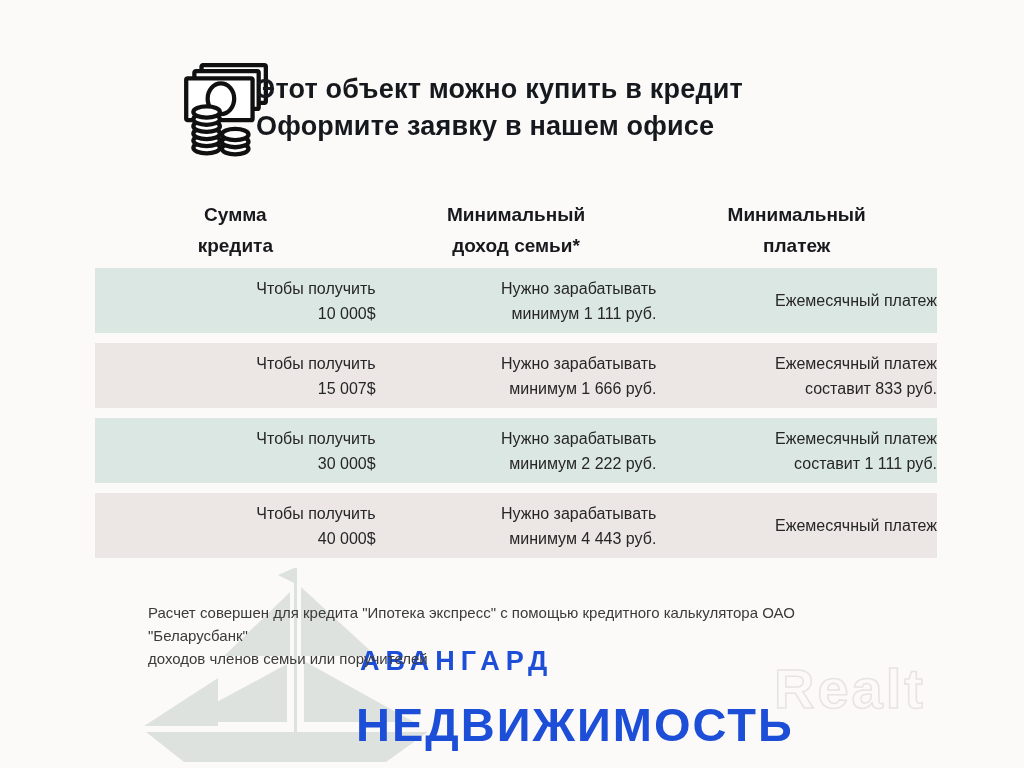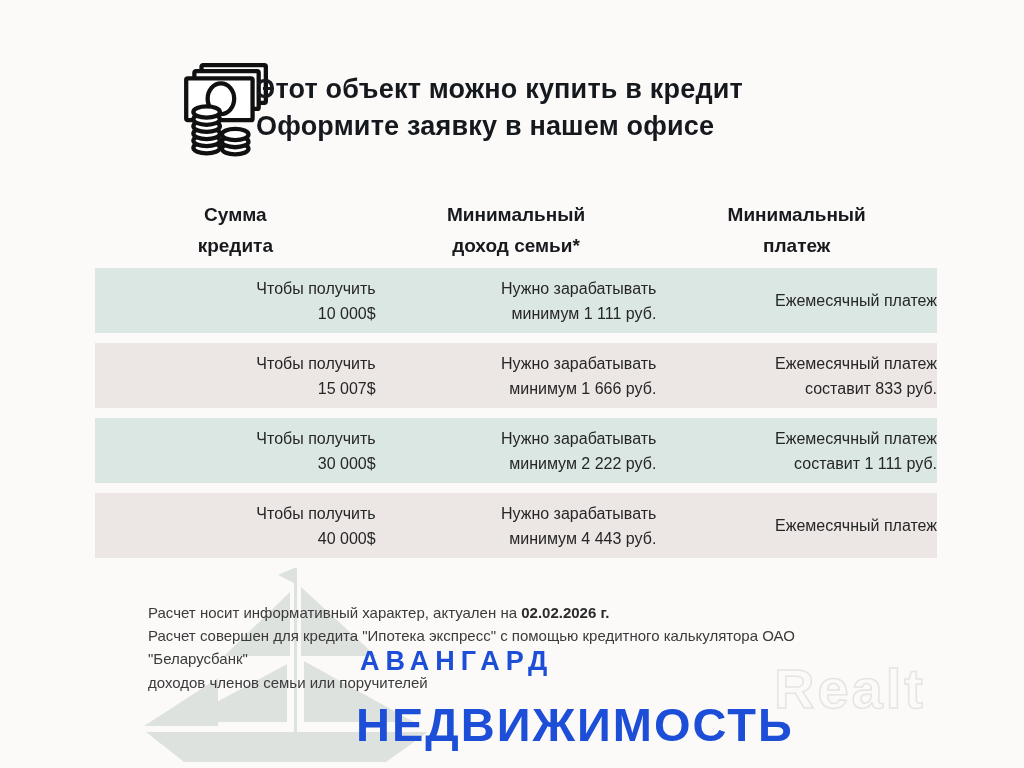--- a/index.html
+++ b/index.html
@@ -202,20 +202,19 @@
           <div>минимум 4 443 руб.</div>
         </div>
         <div class="td">
           <div>Ежемесячный платеж</div>
         </div>
       </div>
 
     </div>
 
     <div class="footer">
-      <p><span>Расчет носит информативный характер, актуален на </span><b>02.02.2026 г.</b></p>
       <p>Расчет совершен для кредита "Ипотека экспресс" с помощью кредитного калькулятора ОАО</p>
       <p>"Беларусбанк"</p>
       <p>доходов членов семьи или поручителей</p>
     </div>
 
   </div>
 </div>
 
 </body></html>

